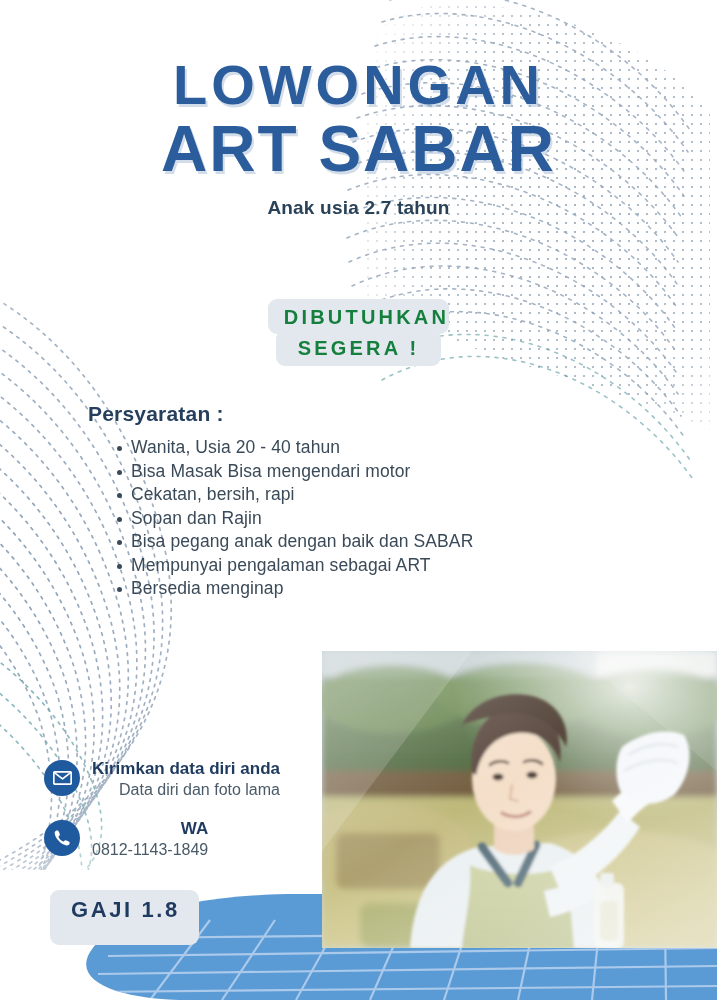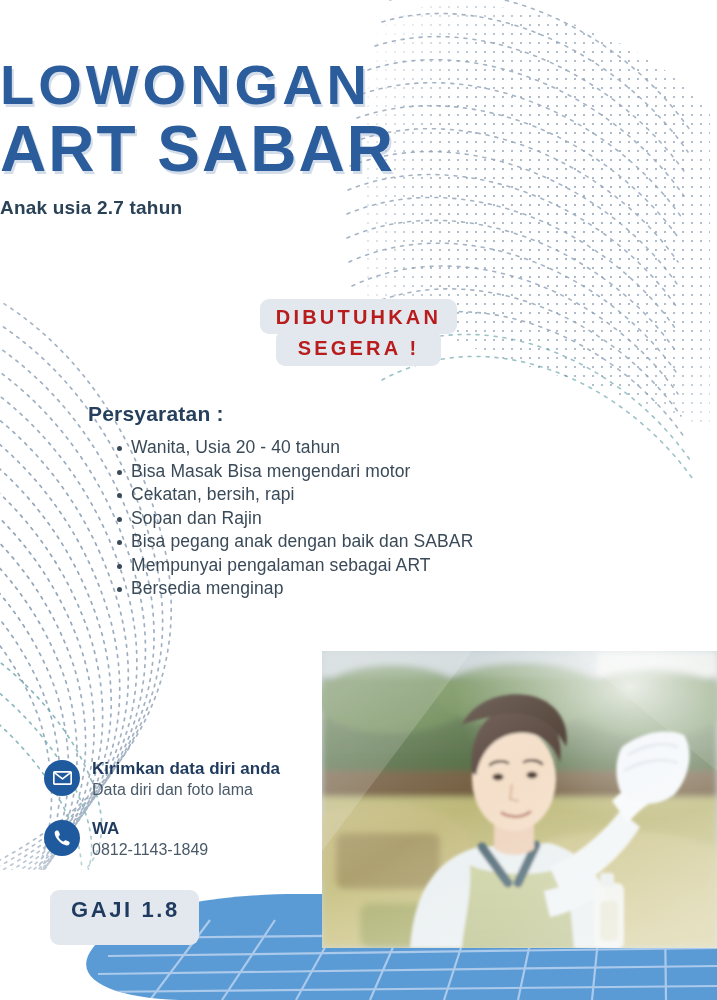--- a/index.html
+++ b/index.html
@@ -24,20 +24,21 @@
     pointer-events: none;
   }
   .wave-svg { display: block; }
 
   
   .headline-block {
     position: absolute;
     left: 0;
     top: 56px;
     width: 717px;
+    text-align: center;
   }
   .title-line1 {
     font-size: 56px;
     font-weight: 700;
     letter-spacing: 4px;
     color: #2B5C9B;
     line-height: 1.04;
     text-shadow: 2px 3px 0 rgba(150,175,205,0.42);
     margin: 0;
   }
@@ -62,25 +63,25 @@
   .urgent-badge {
     position: absolute;
     left: 256px;
     top: 299px;
     width: 205px;
     text-align: center;
   }
   .urgent-row {
     display: inline-block;
     background: #E3E8EF;
-    color: #b91c1c;
+    color: #15803d;
     font-size: 20px;
     font-weight: 600;
     letter-spacing: 3.2px;
-    padding: 7px 16px 6px 16px;
+    padding: 7px 0 6px 16px;
     border-radius: 9px;
     line-height: 1.12;
   }
   .urgent-row.second {
     margin-top: -4px;
     padding-left: 22px;
     padding-right: 22px;
   }
 
   
@@ -142,20 +143,21 @@
     height: 120px;
     pointer-events: none;
   }
 
   
   .contact-list {
     position: absolute;
     left: 44px;
     top: 757px;
     width: 290px;
+    text-align: right;
   }
   .contact-row {
     display: flex;
     align-items: flex-start;
     margin-bottom: 16px;
   }
   .contact-icon {
     flex: 0 0 auto;
     width: 36px;
     height: 36px;

